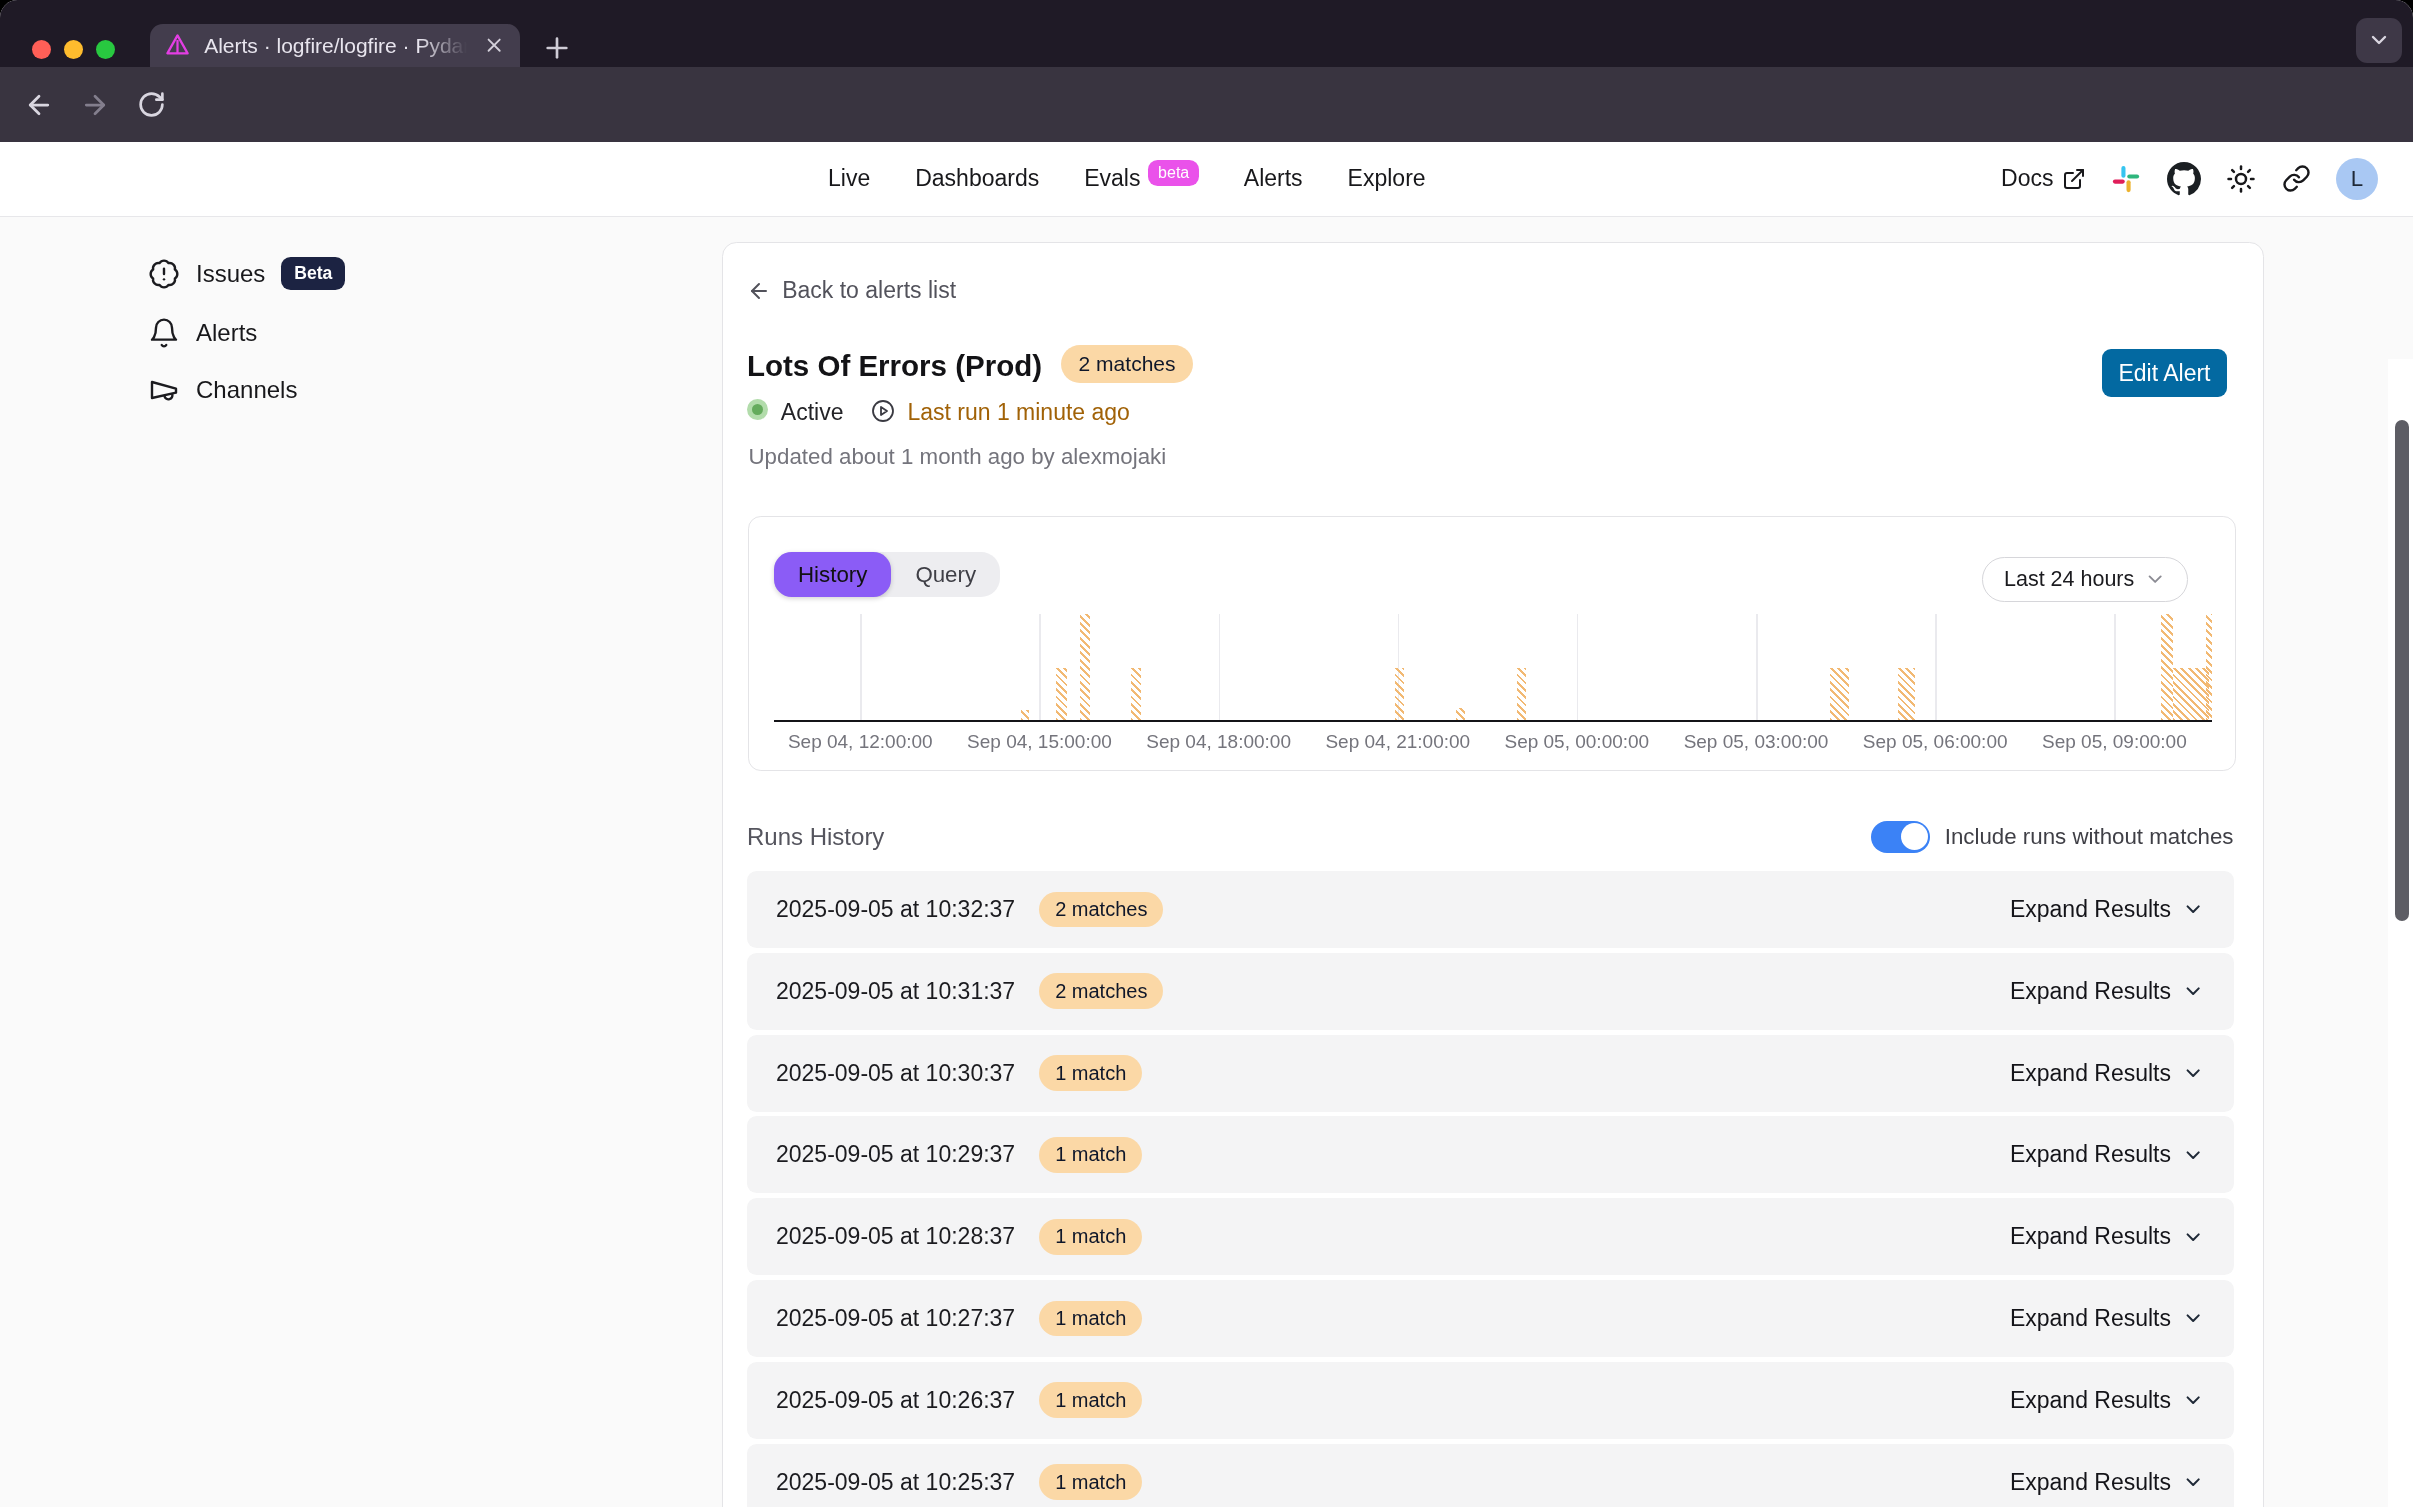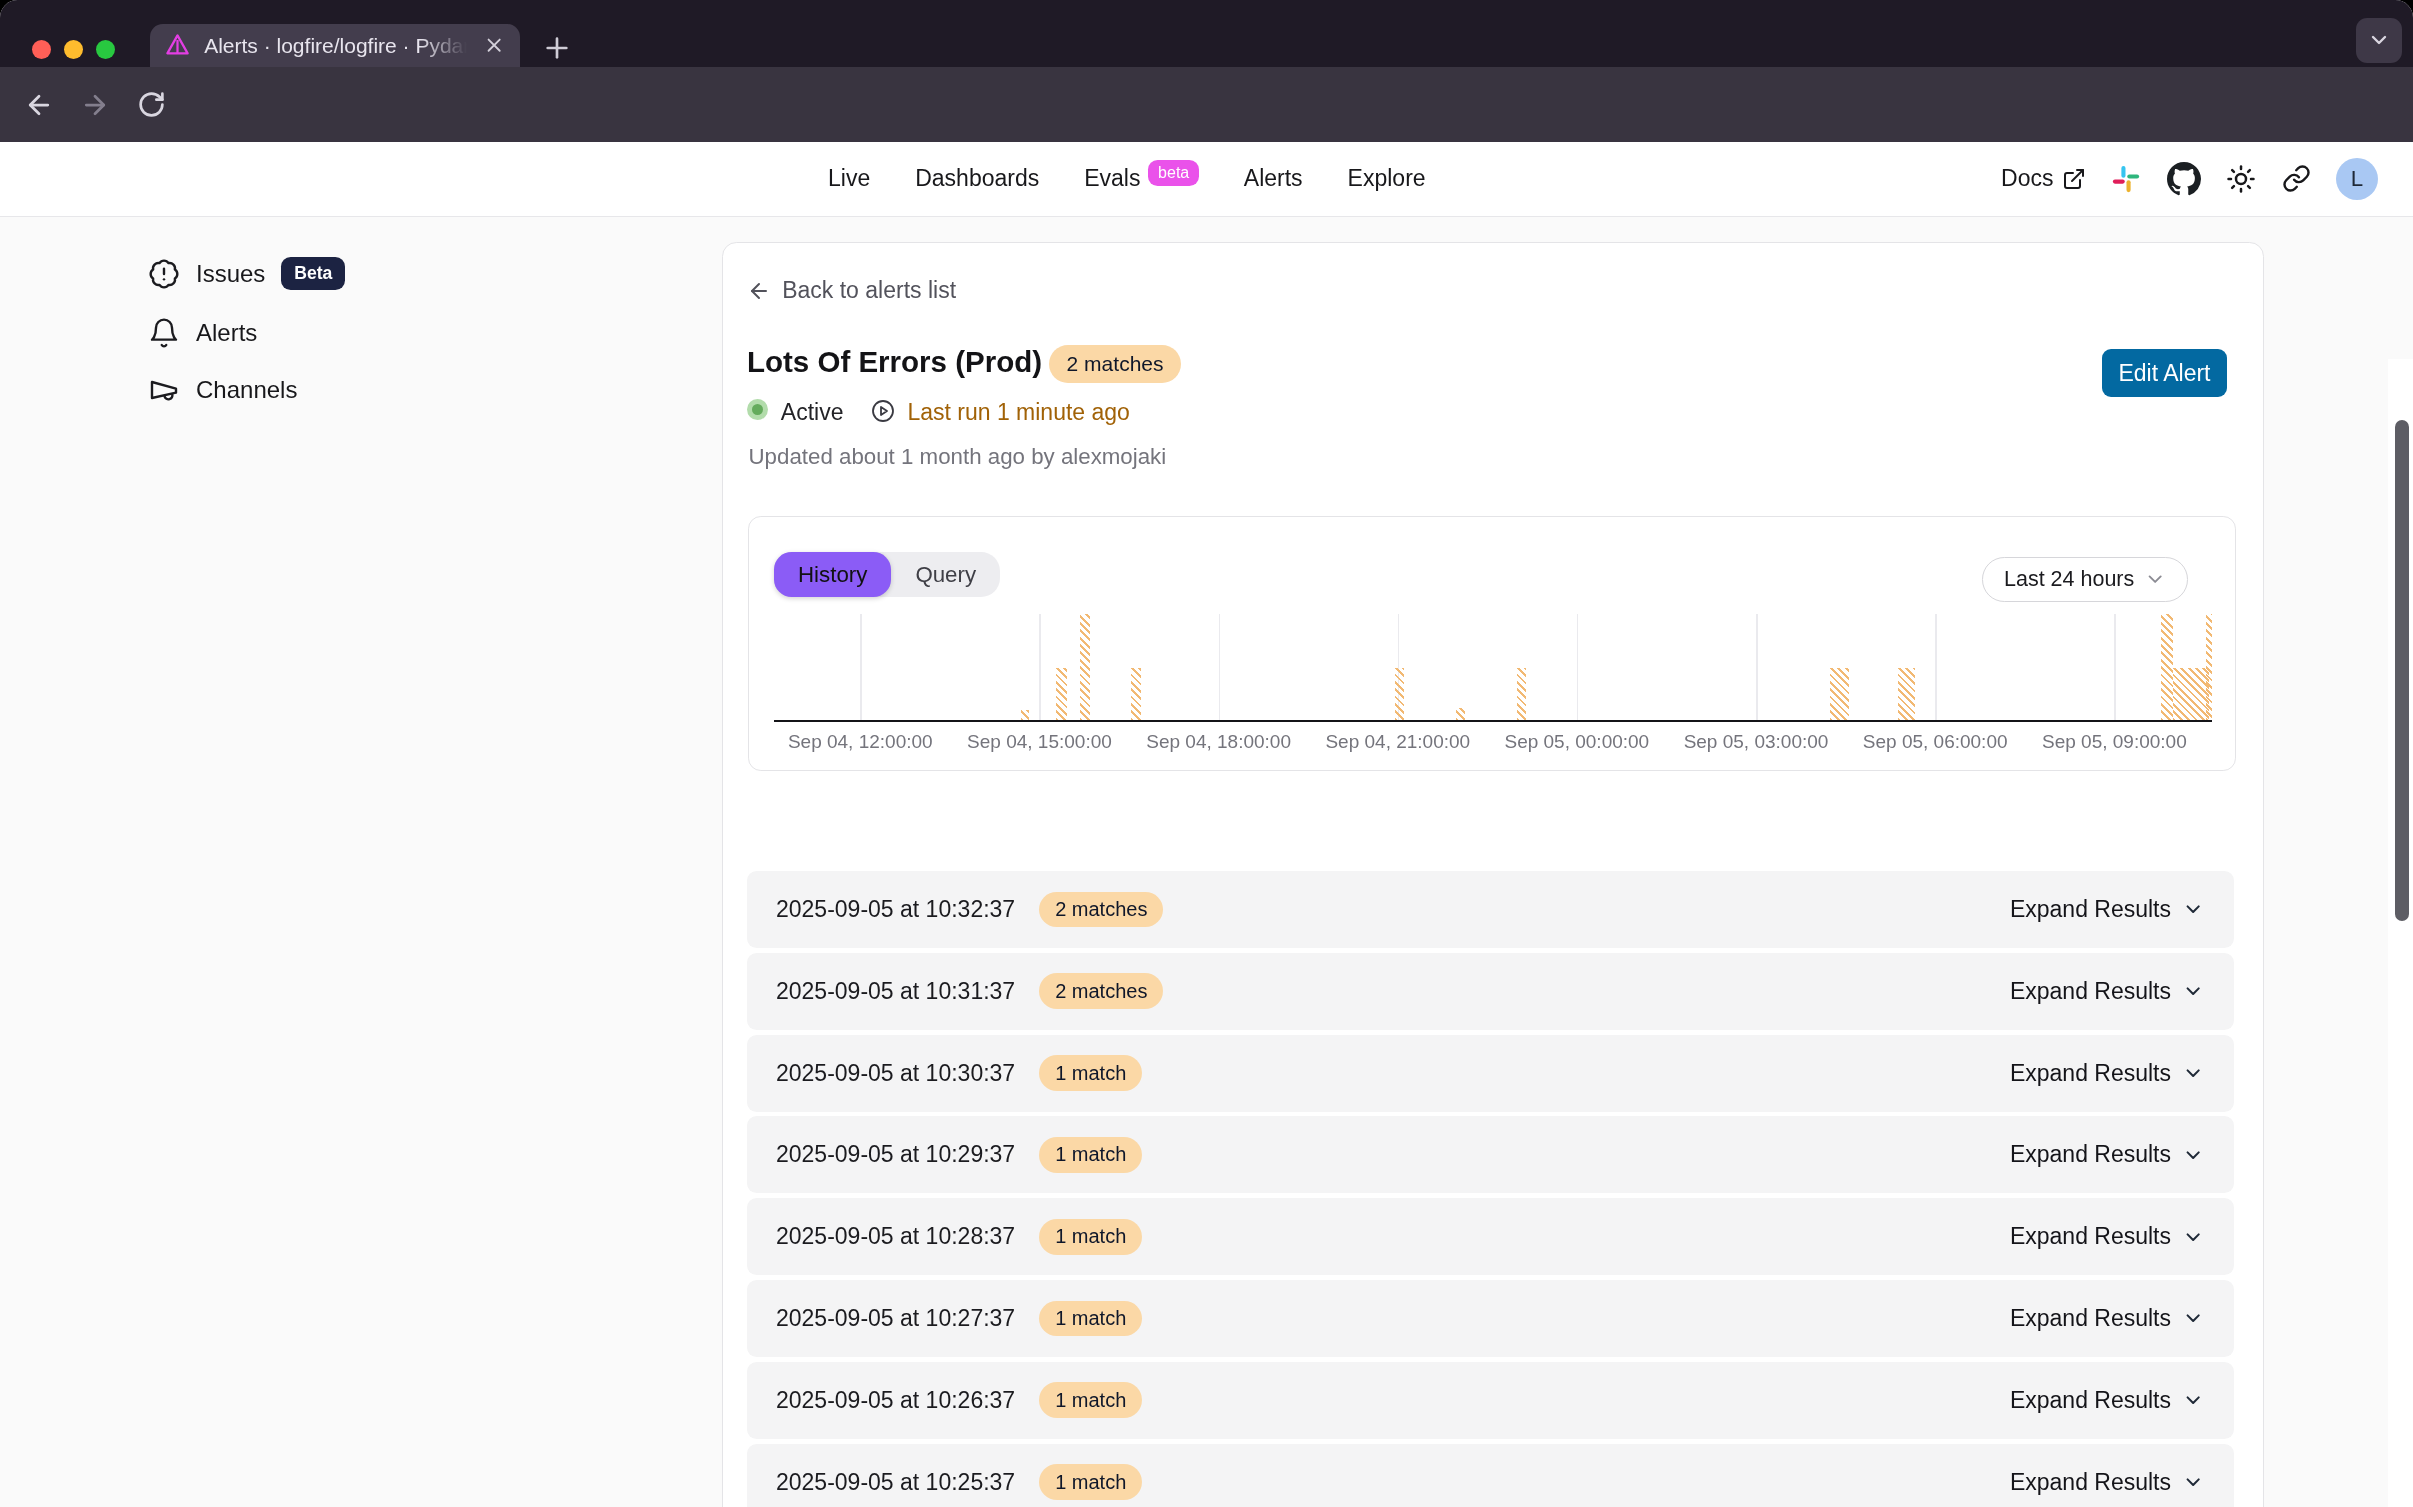--- a/index.html
+++ b/index.html
@@ -40,21 +40,21 @@
   .docs{display:flex;align-items:center;gap:8px;font-size:23px;color:#18181b;}
   .avatar{width:42px;height:42px;border-radius:50%;background:#a9c8f3;color:#1f2937;display:flex;align-items:center;justify-content:center;font-size:22.3px;}
 
   
   .page{position:absolute;left:0;top:217px;width:2413px;height:1291px;background:#fafafa;overflow:hidden;}
   .side-item{position:absolute;left:148px;height:37px;display:flex;align-items:center;gap:16px;font-size:24px;color:#18181b;cursor:pointer;}
   .side-badge{background:#1c2342;color:#fff;font-size:17.6px;font-weight:bold;padding:5.6px 12.8px;border-radius:9.6px;}
 
   .main-card{position:absolute;left:722px;top:25px;width:1542px;height:1357px;background:#fff;border:1.6px solid #e4e4e7;border-radius:14.4px;}
   .back-row{position:absolute;left:24px;top:34px;display:flex;align-items:center;gap:11.2px;color:#52525b;font-size:23px;cursor:pointer;}
-  .title-row{position:absolute;left:24px;top:102px;display:flex;align-items:flex-start;gap:7px;}
+  .title-row{position:absolute;left:24px;top:102px;display:flex;align-items:flex-end;gap:19px;}
   .alert-title{font-size:29.5px;font-weight:bold;color:#131316;}
   .pill{background:#fbd8a6;color:#0f172a;border-radius:797px;}
   .title-pill{font-size:21px;padding:7.2px 17.6px;}
   .edit-btn{position:absolute;right:36px;top:106px;width:125px;height:48px;background:#0369a1;color:#fff;font-size:23px;border:none;border-radius:9px;display:flex;align-items:center;justify-content:center;cursor:pointer;}
   .status-row{position:absolute;left:24px;top:156px;display:flex;gap:12.8px;height:37px;}
   .status-dot{width:21px;height:21px;border-radius:50%;background:#b2dcab;position:relative;}
   .status-dot::after{content:"";position:absolute;left:4.8px;top:4.8px;width:11.2px;height:11.2px;border-radius:50%;background:#64ab5c;}
   .status-text{font-size:23px;color:#232327;margin-right:14.4px;}
   .lastrun{font-size:23px;color:#a16207;}
   .updated{position:absolute;left:25.5px;top:201px;font-size:22.3px;color:#74747c;}
@@ -319,20 +319,29 @@
             <div class="tick-label" style="left: 18.46%;">Sep 04, 15:00:00</div>
             <div class="tick-label" style="left: 30.92%;">Sep 04, 18:00:00</div>
             <div class="tick-label" style="left: 43.38%;">Sep 04, 21:00:00</div>
             <div class="tick-label" style="left: 55.83%;">Sep 05, 00:00:00</div>
             <div class="tick-label" style="left: 68.29%;">Sep 05, 03:00:00</div>
             <div class="tick-label" style="left: 80.75%;">Sep 05, 06:00:00</div>
             <div class="tick-label" style="left: 93.21%;">Sep 05, 09:00:00</div>
           </div>
       </div>
 
+      <div class="runs-header">
+        <span class="runs-heading">Runs History</span>
+        <span class="toggle-wrap">
+          <span class="toggle">
+              <span class="toggle-knob"></span>
+            </span>
+          <span class="toggle-label">Include runs without matches</span>
+        </span>
+      </div>
 
       <div class="runs-list">
   <div class="run-row">
     <span class="run-ts">2025-09-05 at 10:32:37</span>
     <span class="pill run-badge">2 matches</span>
     <span class="expand">
       <span class="expand-label">Expand Results</span>
       <span class="chev">
         <svg width="22.3" height="22.3" viewBox="0 0 24 24" fill="none" stroke="currentColor" stroke-width="2.2" stroke-linecap="round" stroke-linejoin="round">
                   <path d="m6 9 6 6 6-6"></path>

